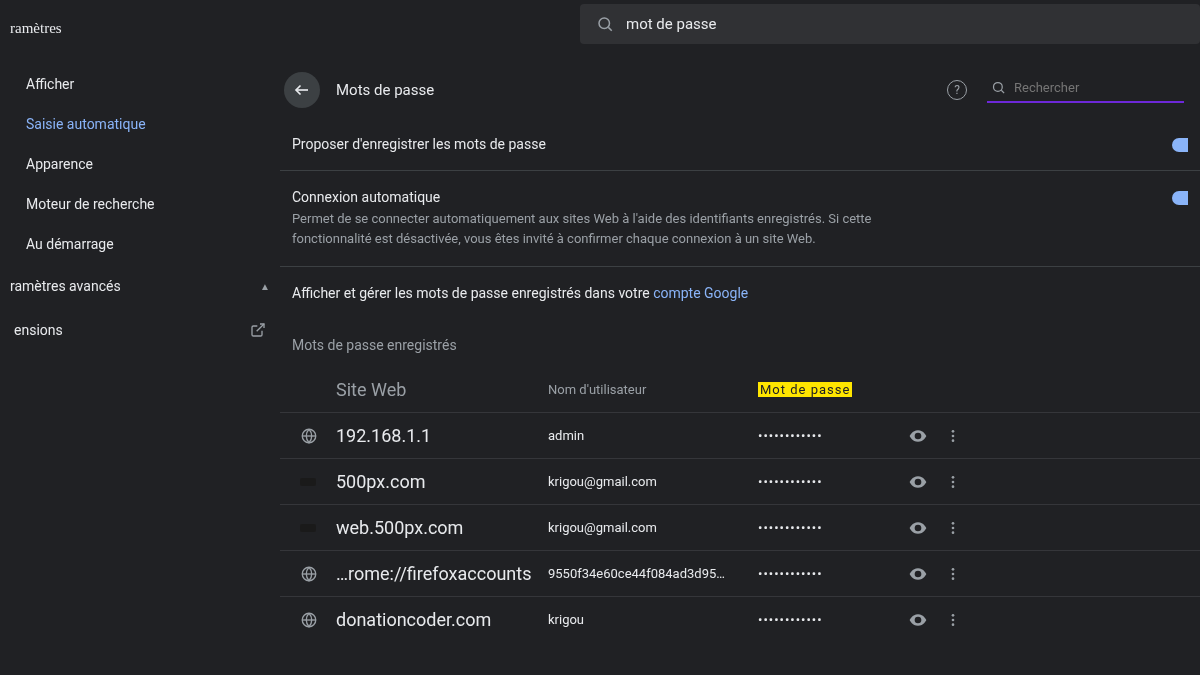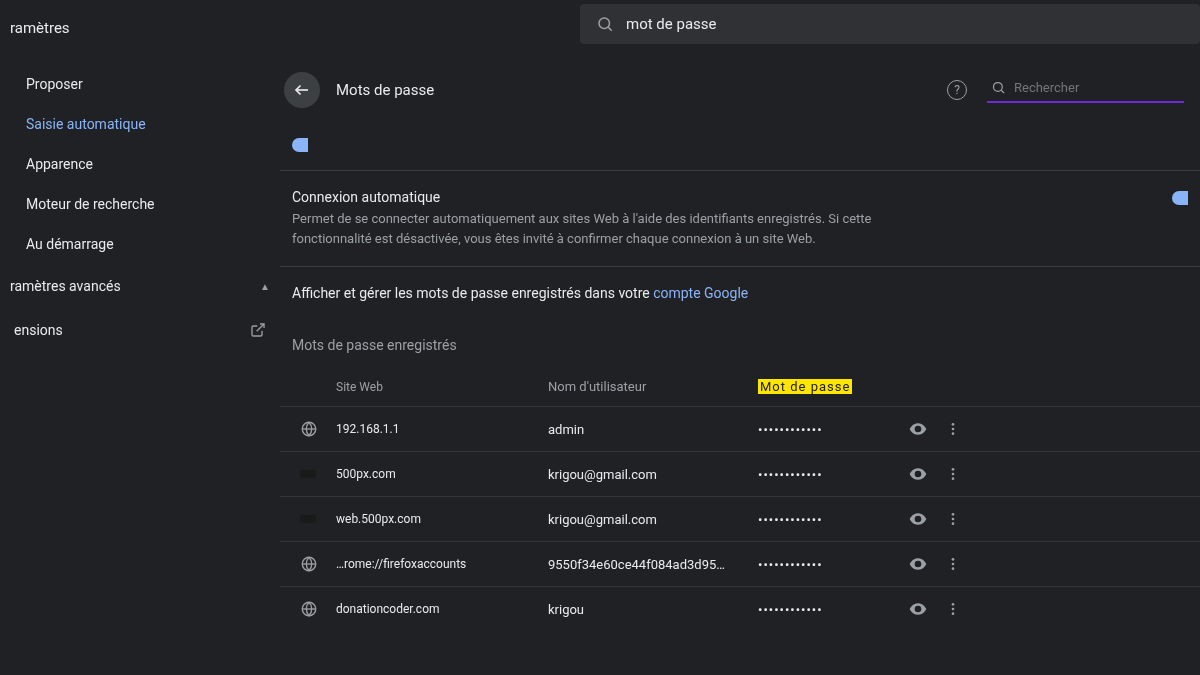--- a/index.html
+++ b/index.html
@@ -1,19 +1,19 @@
 <!DOCTYPE html>
 <html><head>
 <meta charset="utf-8">
 <style>
 * { margin: 0; padding: 0; box-sizing: border-box; font-family: "Segoe UI", Roboto, Arial, sans-serif; }
 body { background: #202124; color: #e8eaed; width: 1200px; height: 675px; overflow: hidden; position: relative; }
 
 .topbar { height: 56px; display: flex; align-items: center; }
-.topbar-title { color: #e8eaed; font-size: 15px; padding-left: 10px; width: 280px; }
+.topbar-title { color: #e8eaed; font-size: 15px; padding-left: 10px; width: 280px; font-family: Liberation Serif, serif; }
 .search-top { flex: 1; max-width: 640px; margin-left: 300px; background: #303134; border-radius: 4px; height: 40px; display: flex; align-items: center; padding: 0 16px; position: relative; top: -4px;}
 .search-top .icon { color: #9aa0a6; margin-right: 12px; }
 .search-top input { background: transparent; border: none; color: #e8eaed; font-size: 15px; outline: none; flex: 1; }
 
 .layout { display: flex; height: calc(675px - 56px); }
 .sidebar { width: 280px; padding-top: 8px; }
 .nav-item { padding: 12px 26px; font-size: 14px; color: #e8eaed; cursor: pointer; display: flex; align-items: center; }
 .nav-item.active { color: #8ab4f8; }
 .nav-section { padding: 14px 10px 14px 10px; font-size: 14px; color: #e8eaed; display: flex; align-items: center; justify-content: space-between; }
 .nav-section .chev { color: #9aa0a6; font-size: 10px; }
@@ -35,21 +35,21 @@
 .section-desc { font-size: 13px; color: #9aa0a6; margin-top: 4px; line-height: 1.5; max-width: 580px; }
 .toggle { width: 16px; height: 14px; background: #8ab4f8; border-radius: 8px 0 0 8px; position: relative; margin-top: 2px; margin-right: 0; }
 
 .link-row { padding: 18px 12px; font-size: 14px; color: #e8eaed; }
 .link-row a { color: #8ab4f8; text-decoration: none; }
 
 .saved-title { padding: 18px 12px 14px 12px; font-size: 14px; color: #9aa0a6; }
 
 .table-header, .pw-row { display: flex; align-items: center; padding: 12px 12px; }
 .col-icon { width: 44px; display: flex; align-items: center; justify-content: flex-start; padding-left: 8px;}
-.col-site { width: 200px; font-size: 12px; color: #e8eaed; overflow: hidden; text-overflow: ellipsis; white-space: nowrap; }
+.col-site { width: 200px; font-size: 18px; color: #e8eaed; overflow: hidden; text-overflow: ellipsis; white-space: nowrap; }
 .col-user { width: 210px; font-size: 13px; color: #e8eaed; overflow: hidden; text-overflow: ellipsis; white-space: nowrap; margin-left: 12px; }
 .col-pass { width: 140px; font-size: 13px; color: #e8eaed; letter-spacing: 1px;}
 .col-eye { width: 40px; color: #9aa0a6; cursor: pointer; display: flex; justify-content: center; }
 .col-menu { width: 30px; color: #9aa0a6; cursor: pointer; display: flex; justify-content: center; }
 .table-header { font-size: 13px; color: #9aa0a6; }
 .table-header .col-site, .table-header .col-user { color: #9aa0a6; }
 .hl { background: #ffe600; color: #202124; padding: 0 2px; }
 .pw-row { border-top: 1px solid #35363a; }
 .globe-icon { color: #9aa0a6; }
 .favicon-dark { width: 16px; height: 8px; background: #1a1a1a; border-radius: 2px; }
@@ -68,21 +68,21 @@
           <line x1="21" y1="21" x2="16.5" y2="16.5"></line>
         </svg>
     </span>
     <input value="mot de passe" style="">
   </div>
 </div>
 
 <div class="layout">
   <div class="sidebar">
     <div id="nav-main">
-        <div class="nav-item">Proposer</div>
+        <div class="nav-item">Afficher</div>
         <div class="nav-item active">Saisie automatique</div>
         <div class="nav-item">Apparence</div>
         <div class="nav-item">Moteur de recherche</div>
         <div class="nav-item">Au démarrage</div>
       </div>
     <div class="nav-section">
       <span>ramètres avancés</span>
       <span class="chev">▲</span>
     </div>
     <div class="ext-row">
@@ -112,20 +112,23 @@
           <svg width="15" height="15" viewBox="0 0 24 24" fill="none" stroke="currentColor" stroke-width="2">
               <circle cx="11" cy="11" r="7"></circle>
               <line x1="21" y1="21" x2="16.5" y2="16.5"></line>
             </svg>
         </span>
         <input placeholder="Rechercher" style="">
       </div>
     </div>
 
     <div class="section">
+      <div class="section-body">
+        <div class="section-title">Proposer d'enregistrer les mots de passe</div>
+      </div>
       <div class="toggle"></div>
     </div>
 
     <div class="section">
       <div class="section-body">
         <div class="section-title">Connexion automatique</div>
         <div class="section-desc">Permet de se connecter automatiquement aux sites Web à l'aide des identifiants enregistrés. Si cette fonctionnalité est désactivée, vous êtes invité à confirmer chaque connexion à un site Web.</div>
       </div>
       <div class="toggle"></div>
     </div>

